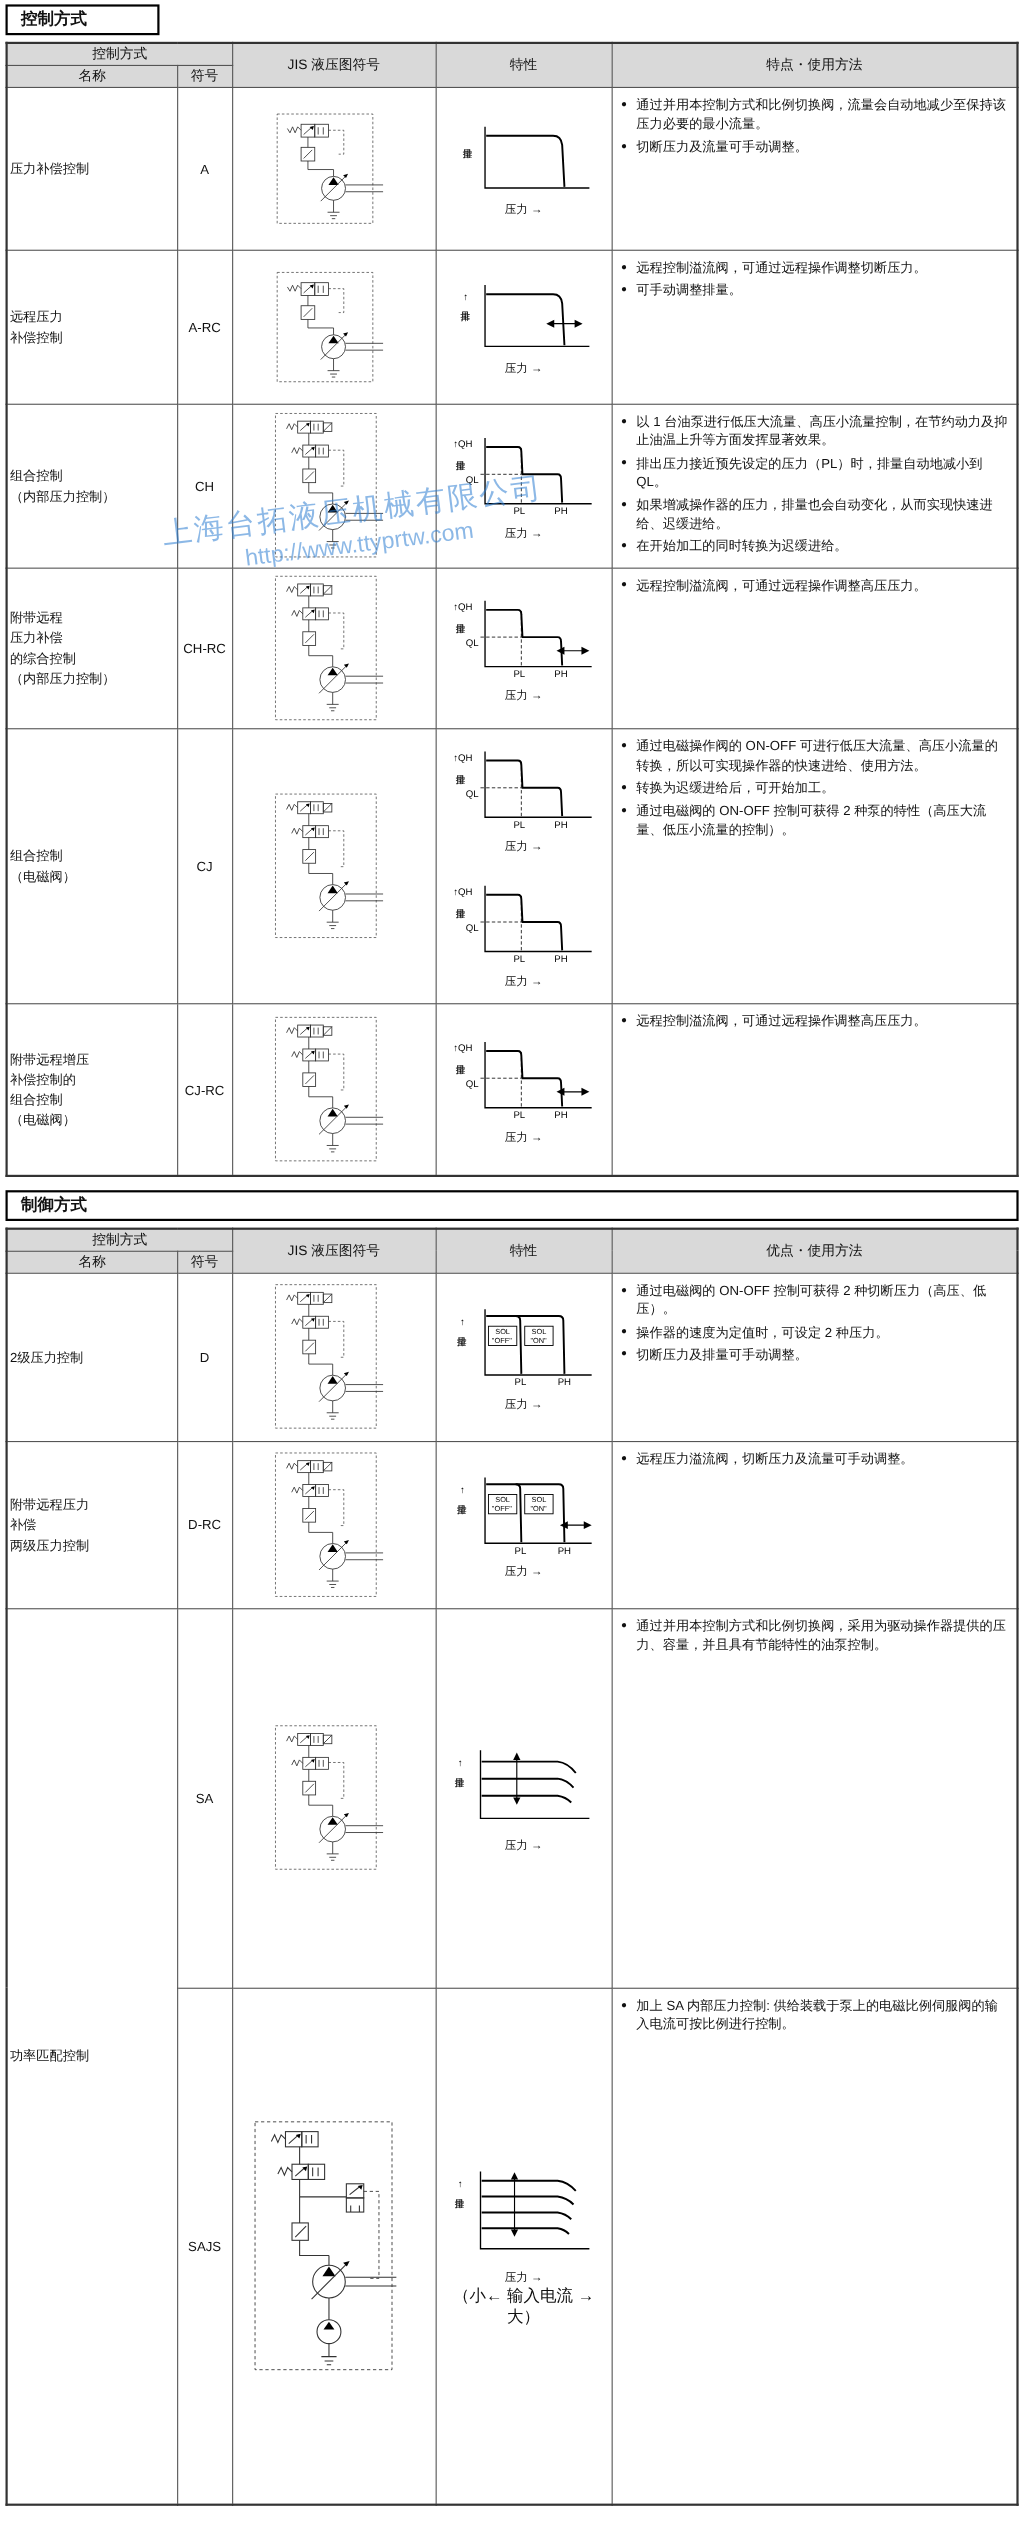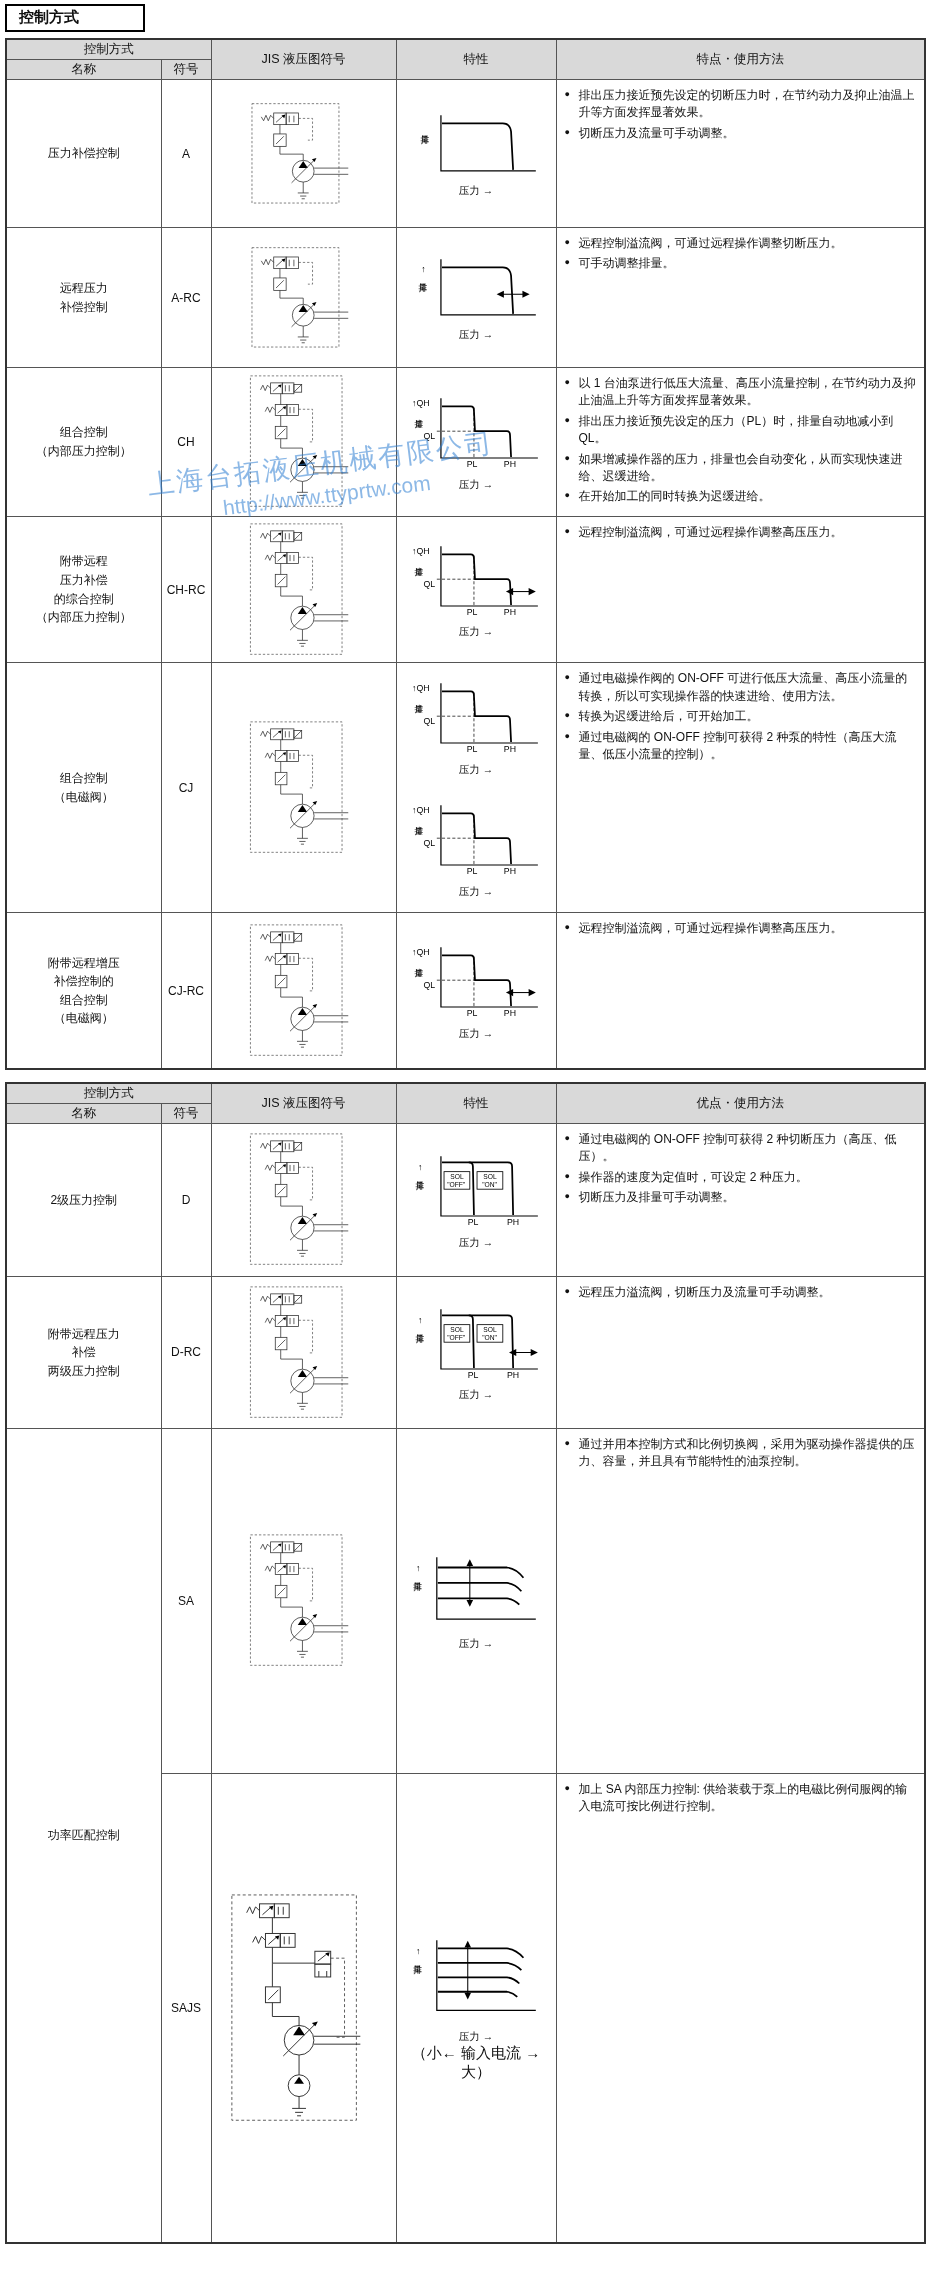--- a/index.html
+++ b/index.html
@@ -4,21 +4,21 @@
 <style>
   *{margin:0;padding:0;box-sizing:border-box}
   body{width:931px;background:#fff;color:#111;font-family:"Liberation Sans","DejaVu Sans",sans-serif;position:relative}
   .page{width:931px;padding:4px 5px 8px;position:relative}
   .sec-title{border:2px solid #000;font-weight:bold;font-size:15px;padding:2px 12px 3px;margin-bottom:6px;background:#fff}
   .sec-title.inline{display:inline-block;min-width:140px}
   .sec-title.full{display:block;margin-top:6px}
   table.ctl{width:100%;border-collapse:collapse;table-layout:fixed;border:2px solid #333;margin-bottom:12px}
   .ctl th,.ctl td{border:1px solid #555;font-size:12px;vertical-align:middle}
   .ctl thead th{background:#d9d9d9;font-weight:normal;text-align:center;padding:1px 0;font-size:12.5px;height:18px}
-  td.name{text-align:center;white-space:pre-line;padding:4px 2px;line-height:1.55}
+  td.name{text-align:left;white-space:pre-line;padding:4px 2px;line-height:1.55}
   td.sym{text-align:center}
   td.jis,td.chr{padding:3px 2px}
   td.ftr{vertical-align:top;padding:7px 8px}
   .ftr ul{list-style:none}
   .ftr li{position:relative;padding-left:14px;line-height:1.45;margin-bottom:3px;font-size:12px}
   .ftr li::before{content:"●";position:absolute;left:0;top:1px;font-size:9px}
   .slot{display:flex;justify-content:center;align-items:center}
   .chart-stack{display:flex;flex-direction:column;gap:22px;align-items:center}
   .chart{display:flex;flex-direction:column;align-items:center}
   .csvg{width:132px;display:block}
@@ -112,21 +112,21 @@
       <path class="ax" d="M30,6 V60 H122"></path>
       <path class="cv" d="M31,14 H90 Q97,14 98,22 L100,59"></path>
       <text class="vtext" x="15" y="18">排量</text>
     </svg>
     <div class="xlab">压力 →</div>
   </div>
 </div>
           </td>
         <td class="ftr">
           <ul>
-            <li>排出压力接近预先设定的切断压力时，在节约动力及抑止油温上升等方面发挥显著效果。</li>
+            <li>通过并用本控制方式和比例切换阀，流量会自动地减少至保持该压力必要的最小流量。</li>
             <li>切断压力及流量可手动调整。</li>
           </ul>
         </td>
       </tr>
       <tr class="h140">
         <td class="name">远程压力
 补偿控制</td>
         <td class="sym">A-RC</td>
         <td class="jis">
             <div class="slot">
@@ -439,20 +439,21 @@
           </td>
         <td class="ftr">
           <ul>
             <li>远程控制溢流阀，可通过远程操作调整高压压力。</li>
           </ul>
         </td>
       </tr>
     </tbody>
   </table>
 
+  <div class="sec-title full">制御方式</div>
 
   <table class="ctl">
     <colgroup>
         <col style="width:155px">
         <col style="width:50px">
         <col style="width:185px">
         <col style="width:160px">
         <col>
       </colgroup>
     <thead>

